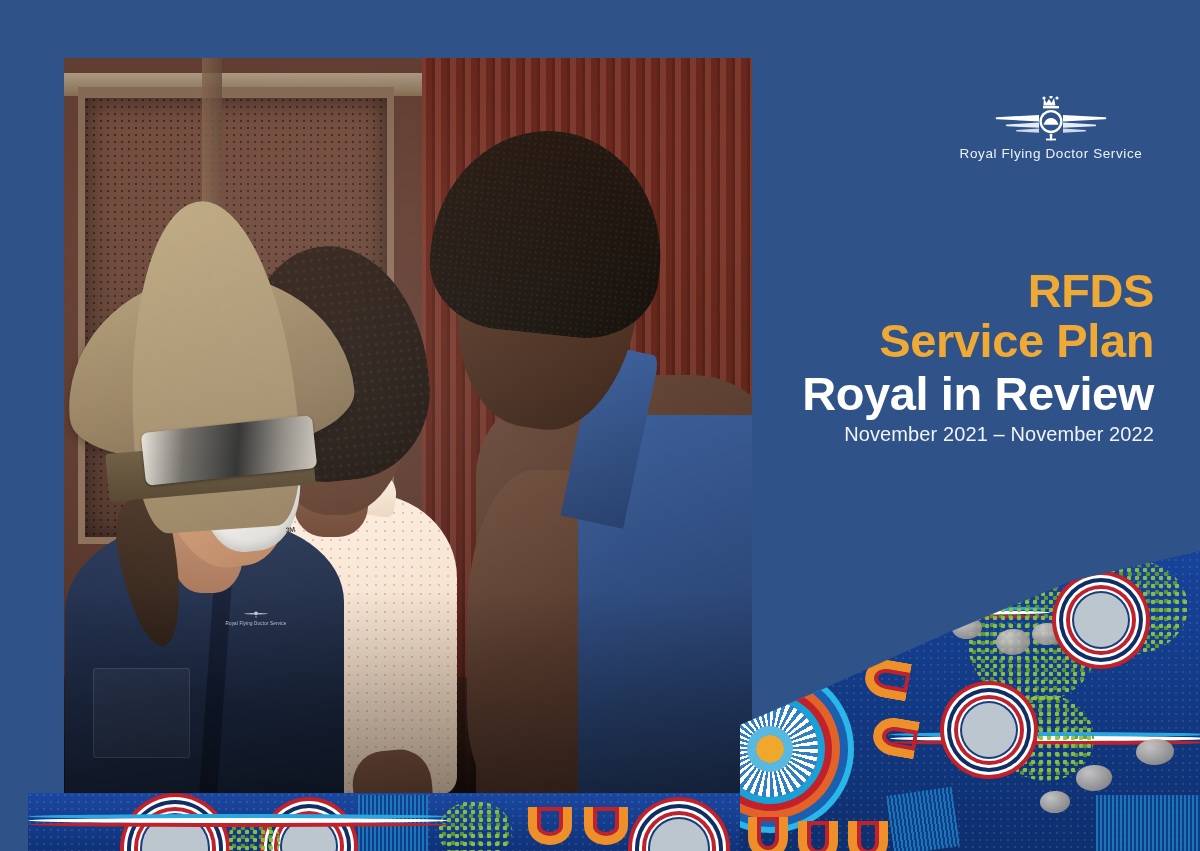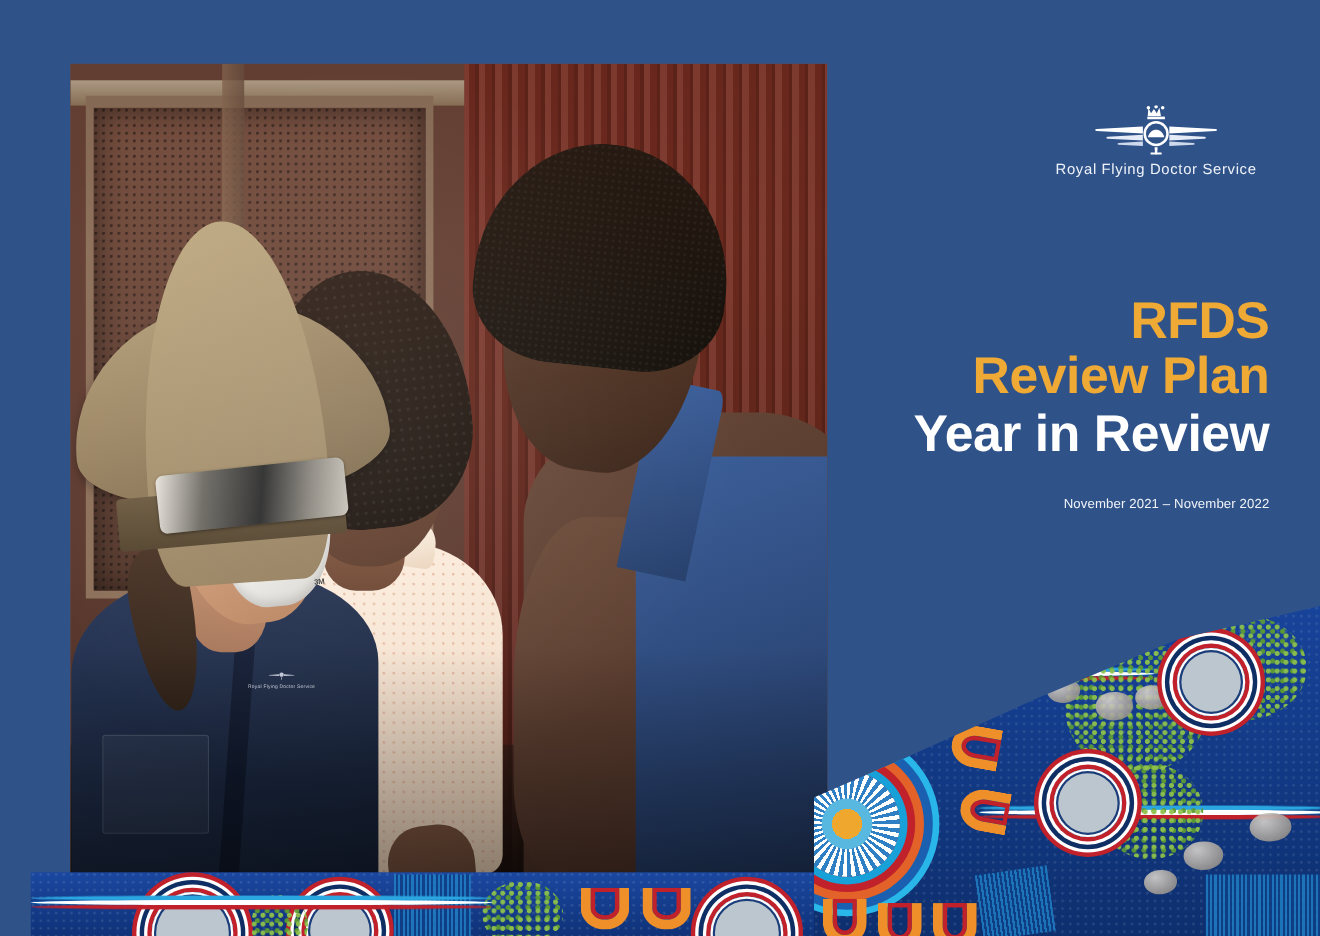--- a/index.html
+++ b/index.html
@@ -370,21 +370,21 @@
     position:absolute; right:46px; top:266px; width:420px;
     text-align:right;
   }
   .t-line{
     color:#efa935;
     font-size:47px; font-weight:700; line-height:1.07;
     letter-spacing:-.4px;
   }
   .t-line.white{ color:#ffffff; margin-top:2px; }
   .t-date{
-    color:#f0f3f8; font-size:12px; margin-top:32px; letter-spacing:.1px;
+    color:#f0f3f8; font-size:20px; margin-top:4px; letter-spacing:.1px;
   }
 </style>
 </head>
 <body>
 
 <div class="page">
 
   <div class="photo">
     <div class="photo-scene">
       <div class="wall-red"></div>
@@ -533,18 +533,18 @@
       <path d="M52.6 28.8c1-4.4 4-6.8 7.4-6.8s6.4 2.4 7.4 6.8z" fill="#ffffff"></path>
 
       <path d="M58.6 37.8h2.8l-.5 6.4h-1.8z" fill="#ffffff"></path>
       <path d="M55 42.6h10v1.8H55z" fill="#ffffff"></path>
     </svg>
     <div class="brand-name">Royal Flying Doctor Service</div>
   </div>
 
   <div class="titles">
     <div class="t-line">RFDS</div>
-    <div class="t-line">Review Plan</div>
-    <div class="t-line white">Year in Review</div>
+    <div class="t-line">Service Plan</div>
+    <div class="t-line white">Royal in Review</div>
     <div class="t-date">November 2021 – November 2022</div>
   </div>
 
 </div>
 
 </body></html>

